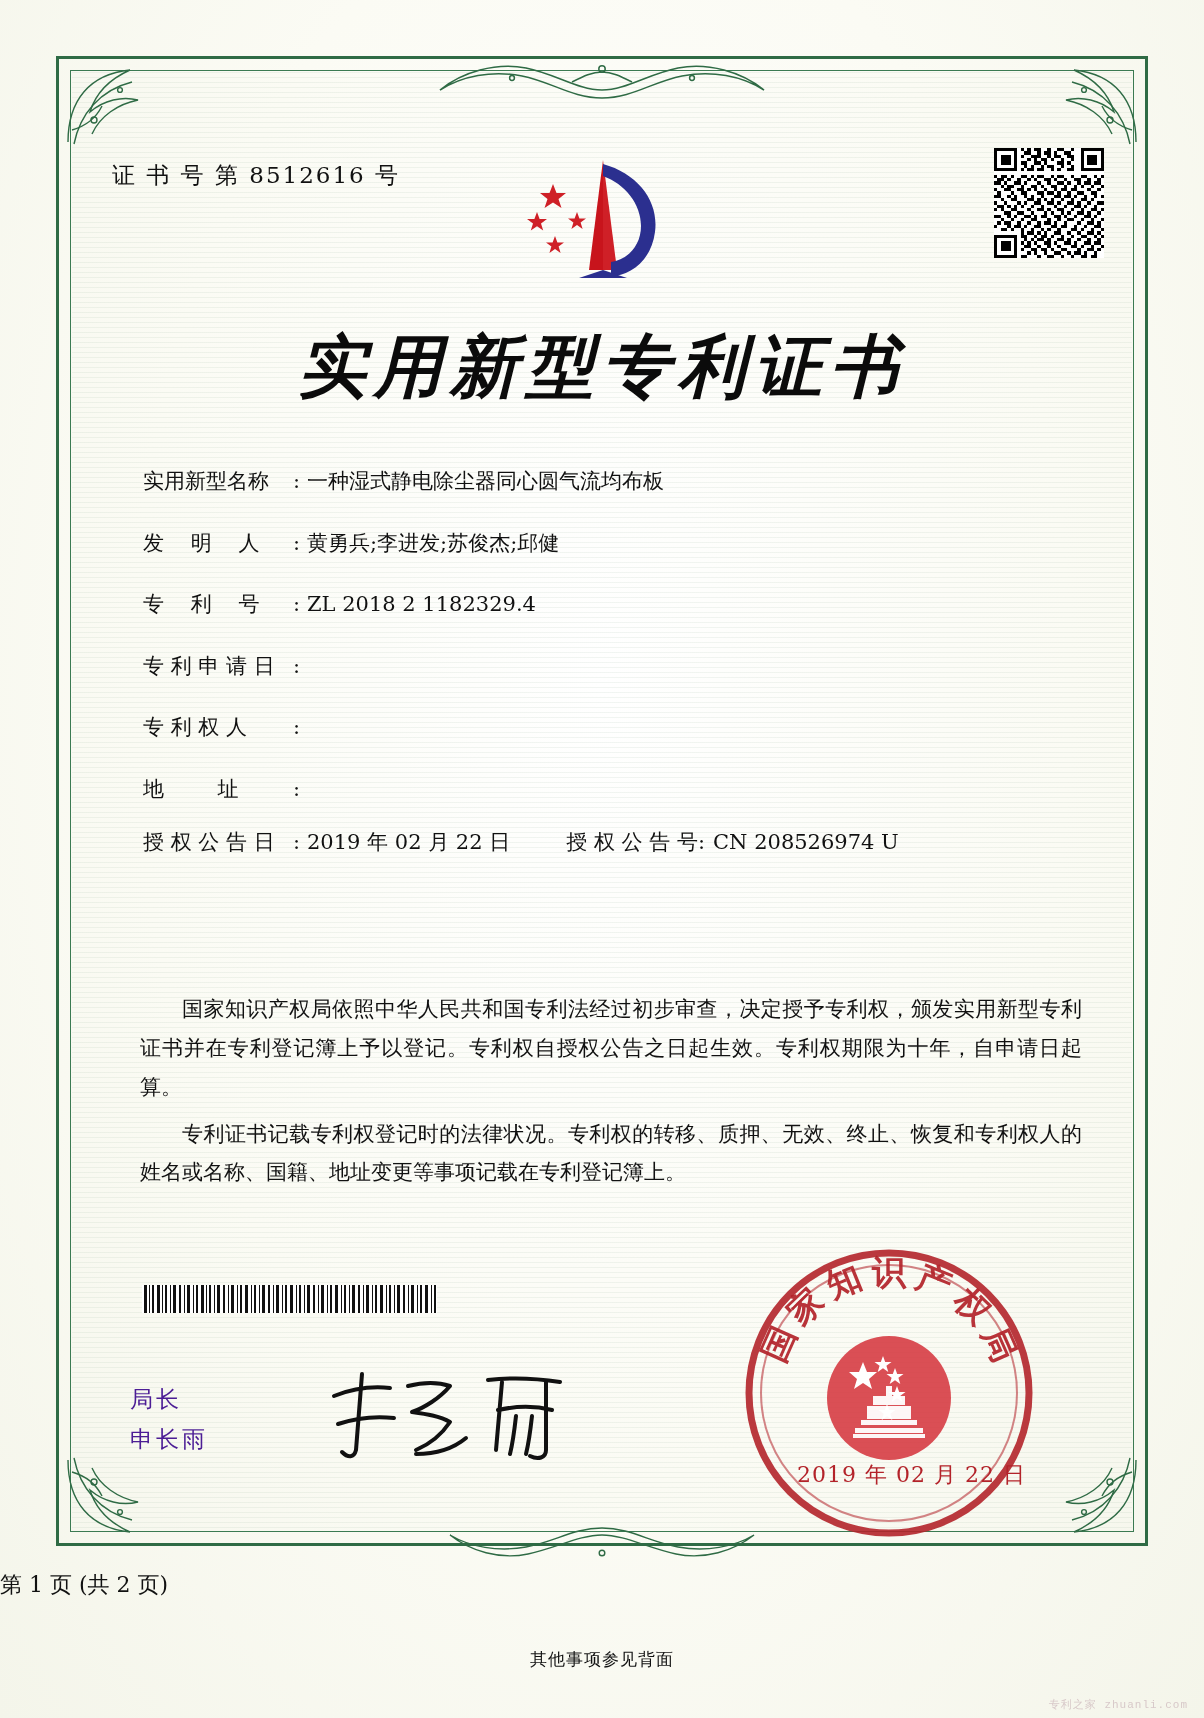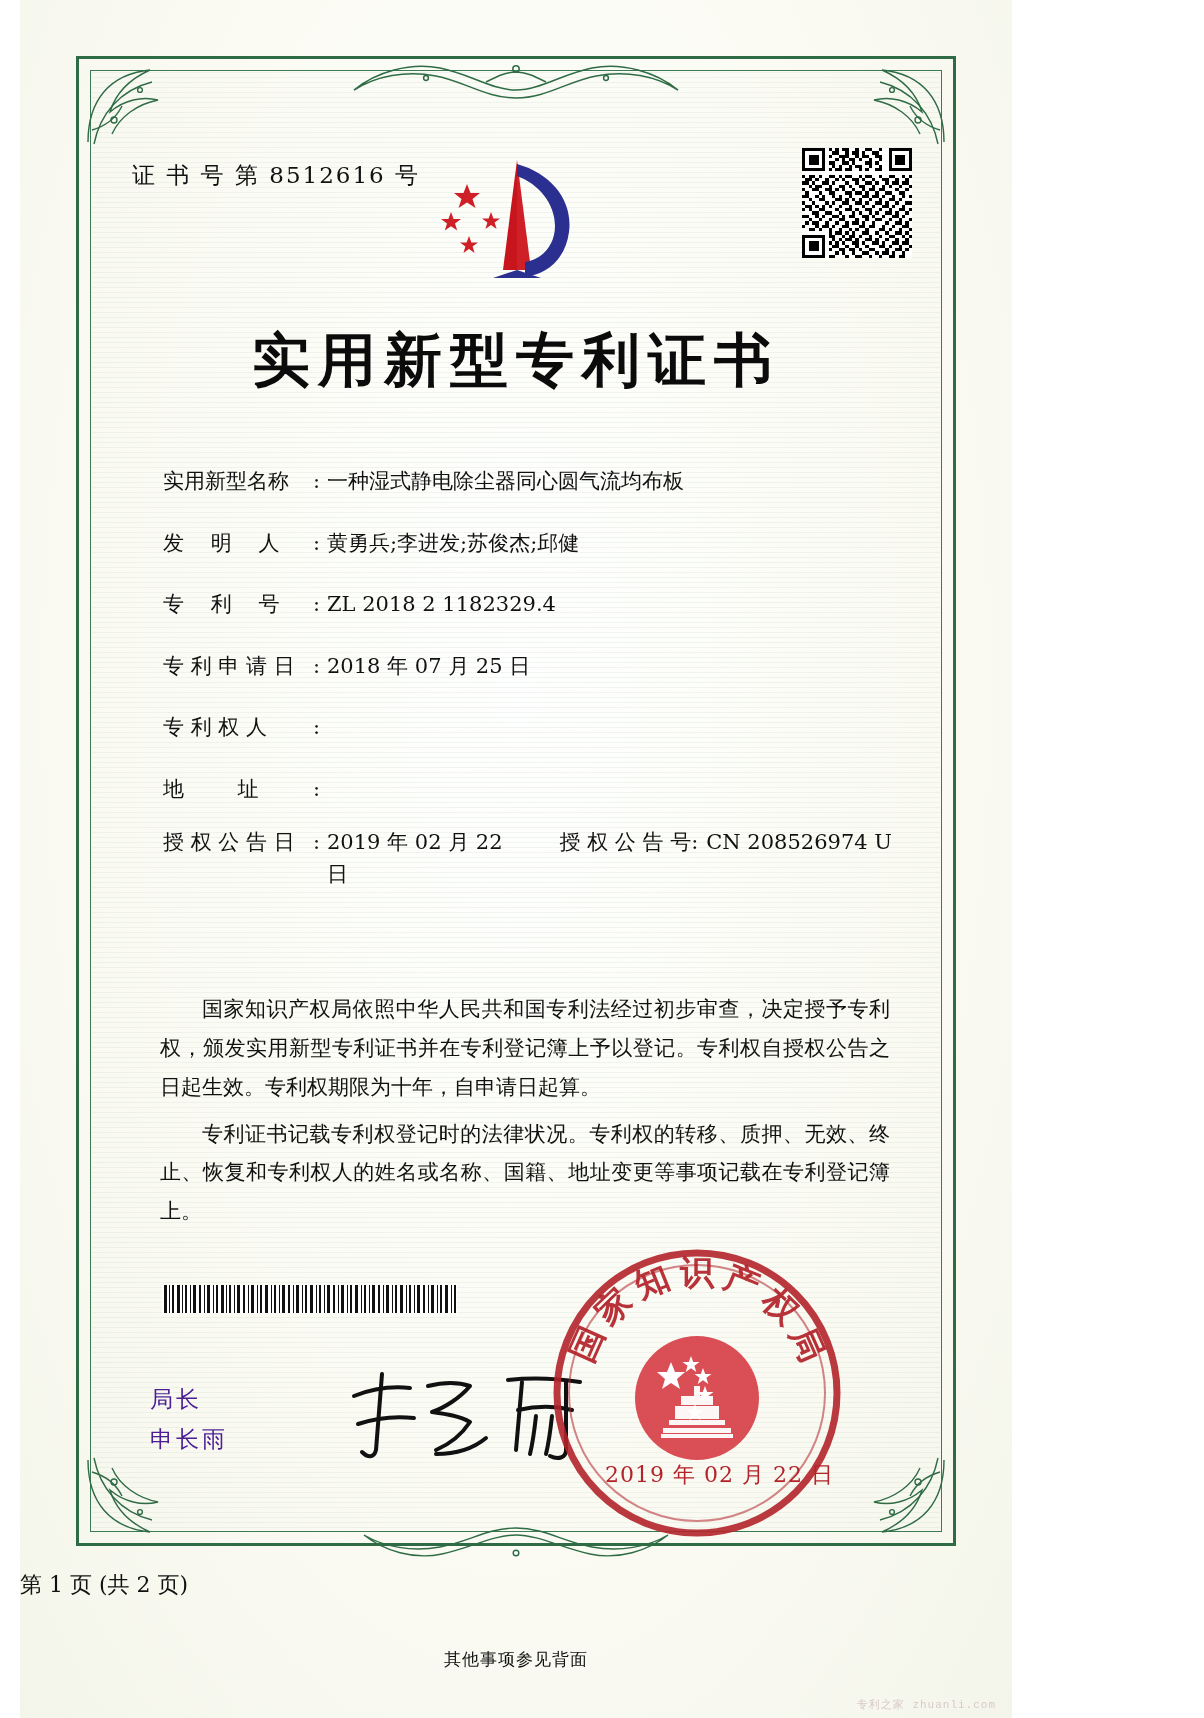--- a/index.html
+++ b/index.html
@@ -5,25 +5,24 @@
   html, body {
     margin: 0;
     padding: 0;
     background: #ffffff;
   }
   body {
     font-family: "DejaVu Sans", "Liberation Sans", sans-serif;
   }
   .page {
     position: relative;
-    width: 992px;
+    width: 1204px;
     height: 1718px;
     background: #fdfdf8;
     overflow: hidden;
-    margin-left: 20px;
   }
   
   .paper-tint {
     position: absolute;
     inset: 0;
     background:
       radial-gradient(ellipse at 50% 40%, #ffffff 0%, #fbfbf4 55%, #f4f5ea 100%);
   }
   
   .border-outer {
@@ -122,23 +121,24 @@
   .qr svg { width: 100%; height: 100%; display: block; }
 
   .title {
     position: absolute;
     left: 0;
     right: 0;
     top: 322px;
     text-align: center;
     font-family: "DejaVu Serif", "Liberation Serif", serif;
     font-weight: bold;
-    font-size: 58px;
+    font-size: 68px;
     letter-spacing: 8px;
     color: #0b0b0b;
+    font-style: italic;
   }
 
   .fields {
     position: absolute;
     left: 143px;
     top: 466px;
     right: 120px;
   }
   .field-row {
     display: flex;
@@ -679,21 +679,20 @@
       <span class="field-value">黄勇兵;李进发;苏俊杰;邱健</span>
     </div>
     <div class="field-row">
       <span class="field-label">专    利    号</span>
       <span class="field-colon">:</span>
       <span class="field-value">ZL 2018 2 1182329.4</span>
     </div>
     <div class="field-row">
       <span class="field-label">专 利 申 请 日</span>
       <span class="field-colon">:</span>
-      <span class="field-value">2018 年 07 月 25 日</span>
     </div>
     <div class="field-row">
       <span class="field-label">专 利 权 人</span>
       <span class="field-colon">:</span>
     </div>
     <div class="field-row addr">
       <span class="field-label">地        址</span>
       <span class="field-colon">:</span>
     </div>
     <div class="field-row dual">

